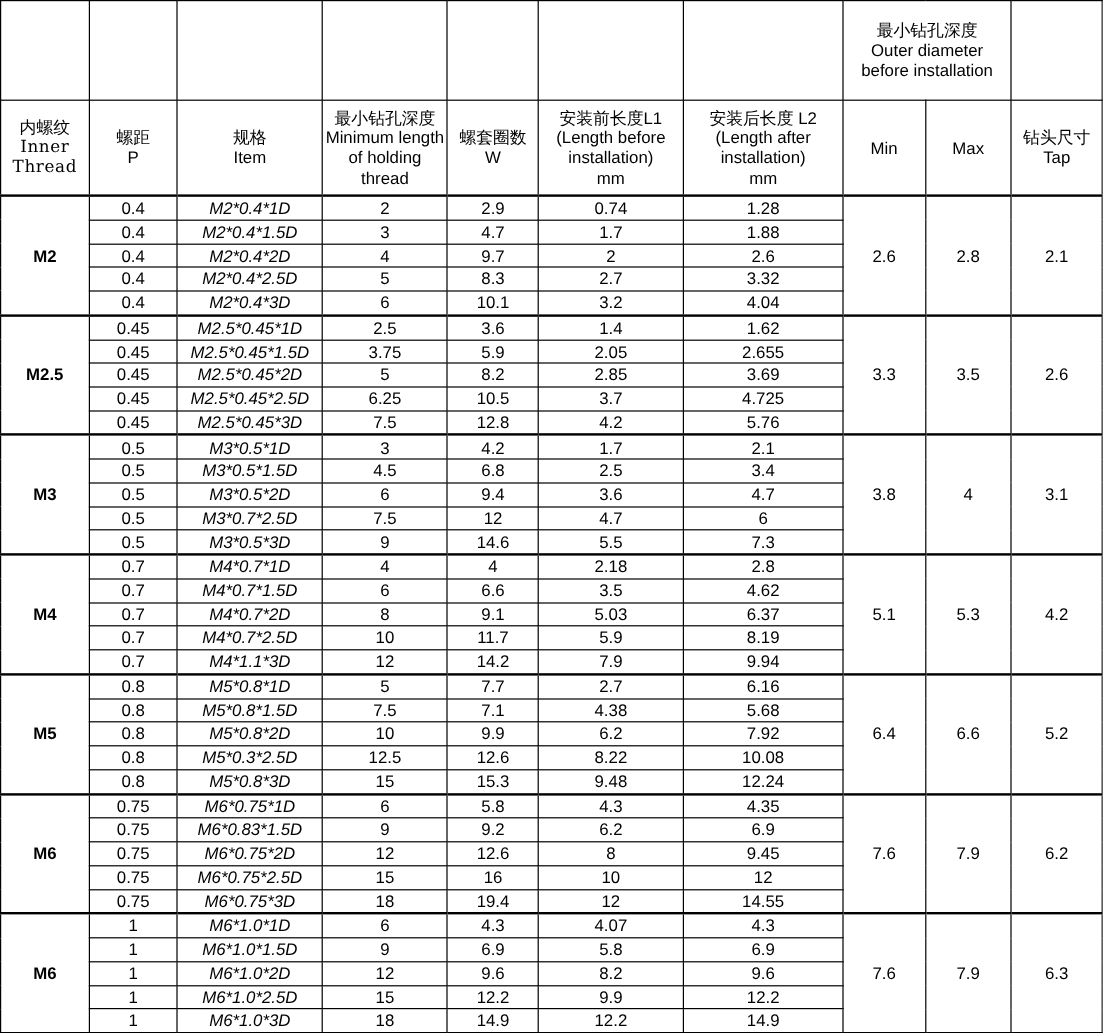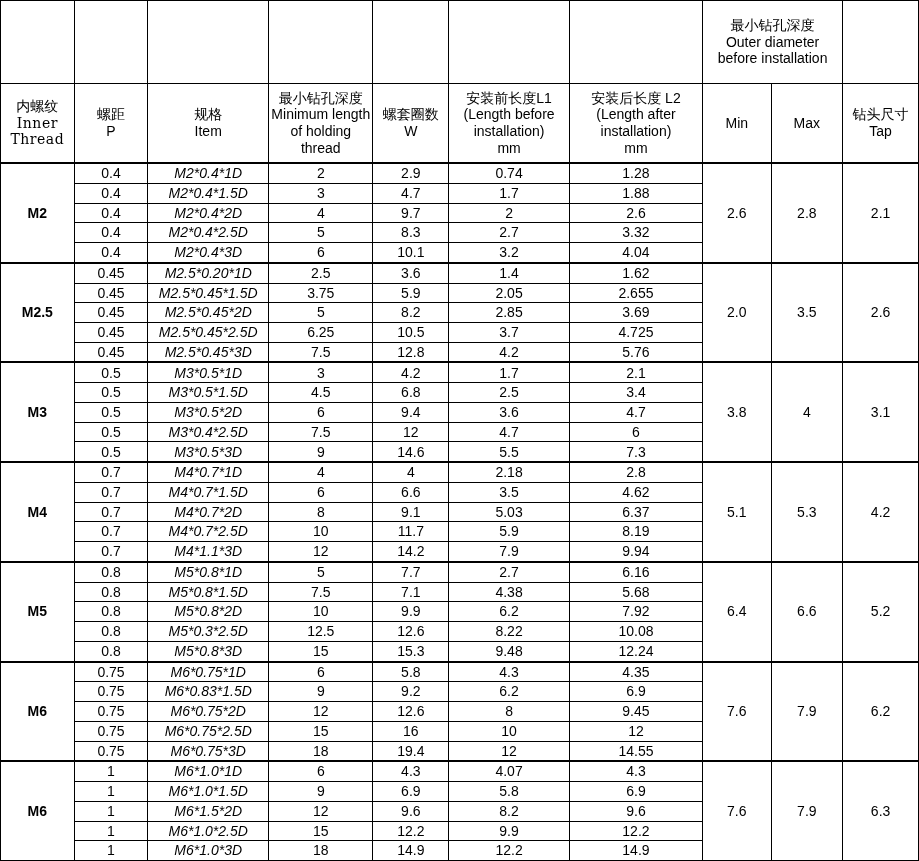--- a/index.html
+++ b/index.html
@@ -204,26 +204,26 @@
         <td class="num">0.4</td>
         <td class="item">M2*0.4*3D</td>
         <td class="num">6</td>
         <td class="num">10.1</td>
         <td class="num">3.2</td>
         <td class="num">4.04</td>
       </tr>
       <tr class="grp-start">
         <td class="grp" rowspan="5">M2.5</td>
         <td class="num">0.45</td>
-        <td class="item">M2.5*0.20*1D</td>
+        <td class="item">M2.5*0.45*1D</td>
         <td class="num">2.5</td>
         <td class="num">3.6</td>
         <td class="num">1.4</td>
         <td class="num">1.62</td>
-        <td class="span-val" rowspan="5">2.0</td>
+        <td class="span-val" rowspan="5">3.3</td>
         <td class="span-val" rowspan="5">3.5</td>
         <td class="span-val" rowspan="5">2.6</td>
       </tr>
       <tr>
         <td class="num">0.45</td>
         <td class="item">M2.5*0.45*1.5D</td>
         <td class="num">3.75</td>
         <td class="num">5.9</td>
         <td class="num">2.05</td>
         <td class="num">2.655</td>
@@ -275,21 +275,21 @@
       <tr>
         <td class="num">0.5</td>
         <td class="item">M3*0.5*2D</td>
         <td class="num">6</td>
         <td class="num">9.4</td>
         <td class="num">3.6</td>
         <td class="num">4.7</td>
       </tr>
       <tr>
         <td class="num">0.5</td>
-        <td class="item">M3*0.4*2.5D</td>
+        <td class="item">M3*0.7*2.5D</td>
         <td class="num">7.5</td>
         <td class="num">12</td>
         <td class="num">4.7</td>
         <td class="num">6</td>
       </tr>
       <tr>
         <td class="num">0.5</td>
         <td class="item">M3*0.5*3D</td>
         <td class="num">9</td>
         <td class="num">14.6</td>
@@ -443,21 +443,21 @@
       <tr>
         <td class="num">1</td>
         <td class="item">M6*1.0*1.5D</td>
         <td class="num">9</td>
         <td class="num">6.9</td>
         <td class="num">5.8</td>
         <td class="num">6.9</td>
       </tr>
       <tr>
         <td class="num">1</td>
-        <td class="item">M6*1.5*2D</td>
+        <td class="item">M6*1.0*2D</td>
         <td class="num">12</td>
         <td class="num">9.6</td>
         <td class="num">8.2</td>
         <td class="num">9.6</td>
       </tr>
       <tr>
         <td class="num">1</td>
         <td class="item">M6*1.0*2.5D</td>
         <td class="num">15</td>
         <td class="num">12.2</td>

